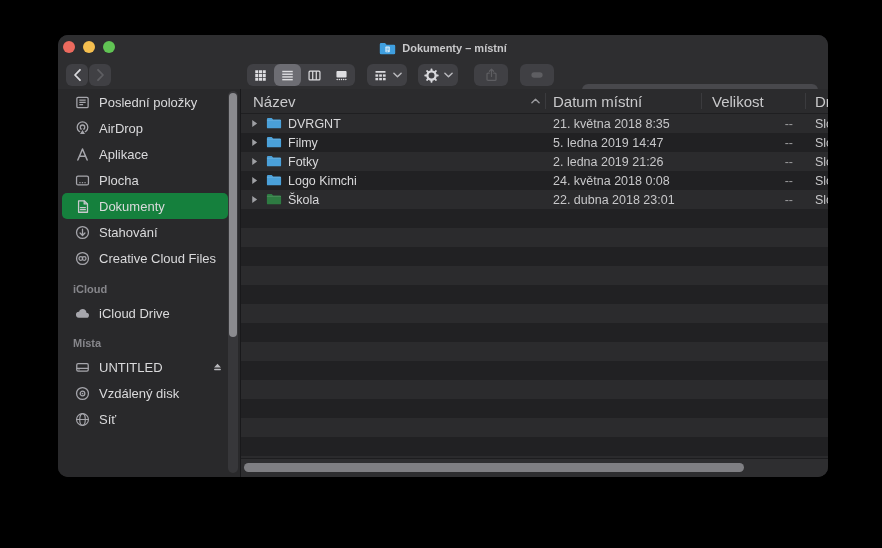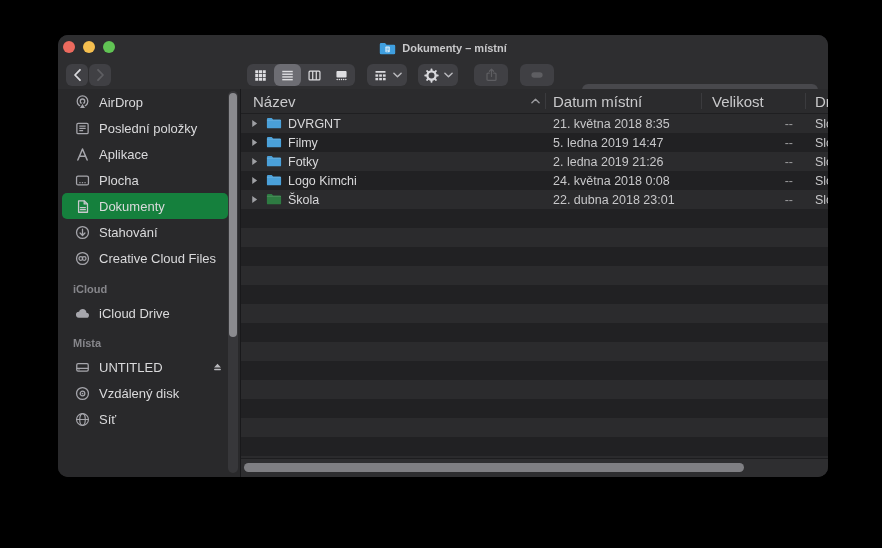--- a/index.html
+++ b/index.html
@@ -221,38 +221,38 @@
               </svg>
             </span>
           <span>Hledat</span>
         </div>
       </div>
     </div>
 
     <div class="sidebar" id="sidebar">
         <div class="sb-item">
           <span class="sb-ic ic">
+            <svg width="17" height="17" viewBox="0 0 16 16" fill="none" stroke="currentColor" stroke-width="1.2">
+              <rect x="2.7" y="3.1" width="10.6" height="9.8" rx="1.2"></rect>
+              <path d="M5 5.7h6M5 7.9h6M5 10.1h3.6"></path>
+            </svg>
+          </span>
+          <span class="sb-label">Poslední položky</span>
+        </div>
+        <div class="sb-item">
+          <span class="sb-ic ic">
             <svg width="17" height="17" viewBox="0 0 16 16">
               <g fill="none" stroke="currentColor" stroke-width="1.2">
                 <circle cx="8" cy="6.8" r="2.1"></circle>
                 <circle cx="8" cy="6.8" r="5"></circle>
               </g>
               <path fill="currentColor" stroke="#29292b" stroke-width="1" d="M8 8.4l3.2 5.2H4.8Z"></path>
             </svg>
           </span>
           <span class="sb-label">AirDrop</span>
-        </div>
-        <div class="sb-item">
-          <span class="sb-ic ic">
-            <svg width="17" height="17" viewBox="0 0 16 16" fill="none" stroke="currentColor" stroke-width="1.2">
-              <rect x="2.7" y="3.1" width="10.6" height="9.8" rx="1.2"></rect>
-              <path d="M5 5.7h6M5 7.9h6M5 10.1h3.6"></path>
-            </svg>
-          </span>
-          <span class="sb-label">Poslední položky</span>
         </div>
         <div class="sb-item">
           <span class="sb-ic ic">
             <svg width="17" height="17" viewBox="0 0 16 16" fill="none" stroke="currentColor" stroke-width="1.4" stroke-linecap="round" stroke-linejoin="round">
               <path d="M3.6 13.2 8 2.8l4.4 10.4M5.2 9.6h5.6"></path>
             </svg>
           </span>
           <span class="sb-label">Aplikace</span>
         </div>
         <div class="sb-item">

